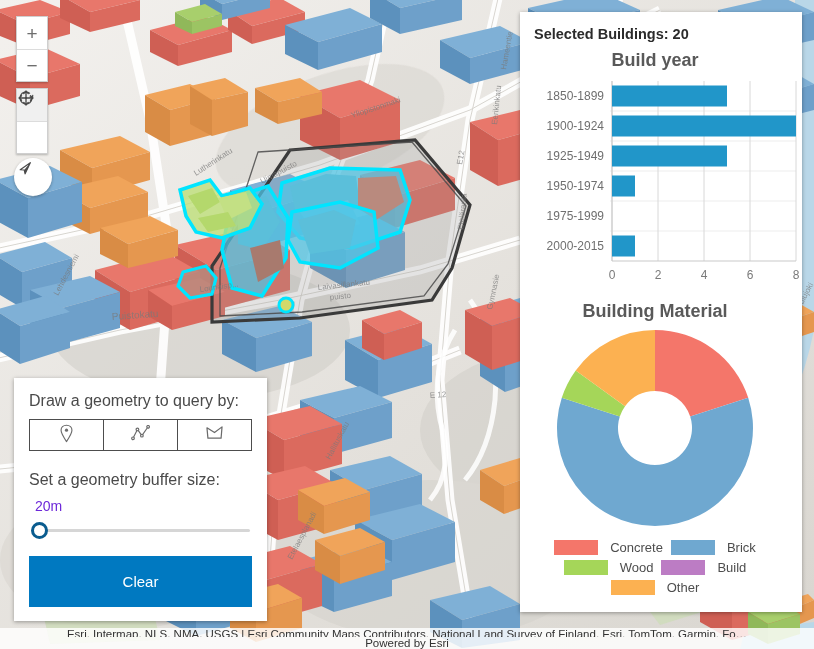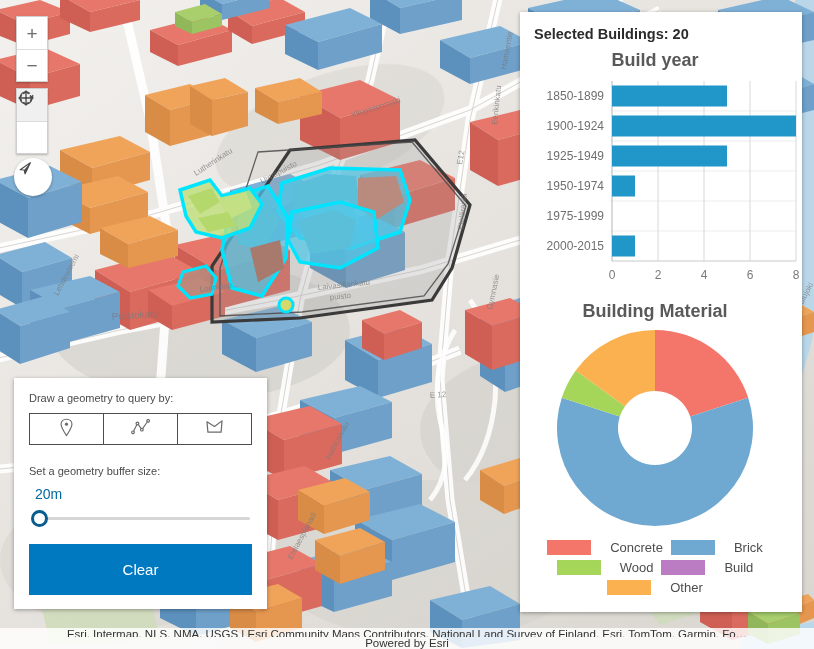--- a/index.html
+++ b/index.html
@@ -43,30 +43,30 @@
     position: absolute; left: 14px; top: 378px;
     width: 253px; background: #fff;
     box-shadow: 0 1px 4px rgba(0,0,0,.35);
     padding: 14px 15px 14px;
   }
   #query-title {
     font-size: 14.5px; font-weight: bold; color: #2b2b2b;
     margin-bottom: 18px; letter-spacing: .1px;
   }
   .panel-label {
-    font-size: 11px; color: #4a4a4a; margin-bottom: 9px;
+    font-size: 16px; color: #4a4a4a; margin-bottom: 9px;
   }
   #geom-buttons { display: flex; border: 1px solid #4d4d4d; height: 32px; margin-bottom: 20px; }
   .geom-btn {
     flex: 1; display: flex; align-items: center; justify-content: center;
     background: #fff; cursor: pointer;
   }
   .geom-btn + .geom-btn { border-left: 1px solid #4d4d4d; }
 
-  #slider-value { font-size: 14px; color: #0369a1; margin: 2px 0 6px 6px; }
+  #slider-value { font-size: 14px; color: #6d28d9; margin: 2px 0 6px 6px; }
   #slider-wrap { position: relative; height: 20px; margin: 0 2px 16px 2px; }
   #slider-track {
     position: absolute; top: 9px; left: 6px; right: 0; height: 3px;
     background: #d6d6d6; border-radius: 2px;
   }
   #slider-handle {
     position: absolute; top: 2px; left: 0px;
     width: 17px; height: 17px; border-radius: 50%;
     background: #fff; border: 3.5px solid #0a5c8f; cursor: pointer;
   }
@@ -93,21 +93,21 @@
   }
   #bar-chart { position: relative; height: 210px; margin: 0 6px 0 0; }
   #donut-title { margin-top: 14px; }
   #donut-wrap { position: relative; text-align: center; margin-top: 6px; }
 
   .legend { margin-top: 8px; }
   .legend-row {
     display: flex; justify-content: center; align-items: center;
     gap: 8px; margin-bottom: 5px;
   }
-  .legend-item { display: flex; align-items: flex-end; gap: 19px; }
+  .legend-item { display: flex; align-items: flex-end; gap: 12px; }
   .legend-swatch { width: 44px; height: 15px; display: inline-block; }
   .legend-label { font-size: 13px; color: #4d4d4d; }
 
   
   #attribution {
     position: absolute; left: 0; right: 0; bottom: 0; height: 21px;
     background: rgba(255,255,255,.82);
     display: flex; align-items: center; justify-content: space-between;
     padding: 0 6px; font-size: 11.5px; color: #323232; flex-direction: column;
   }

